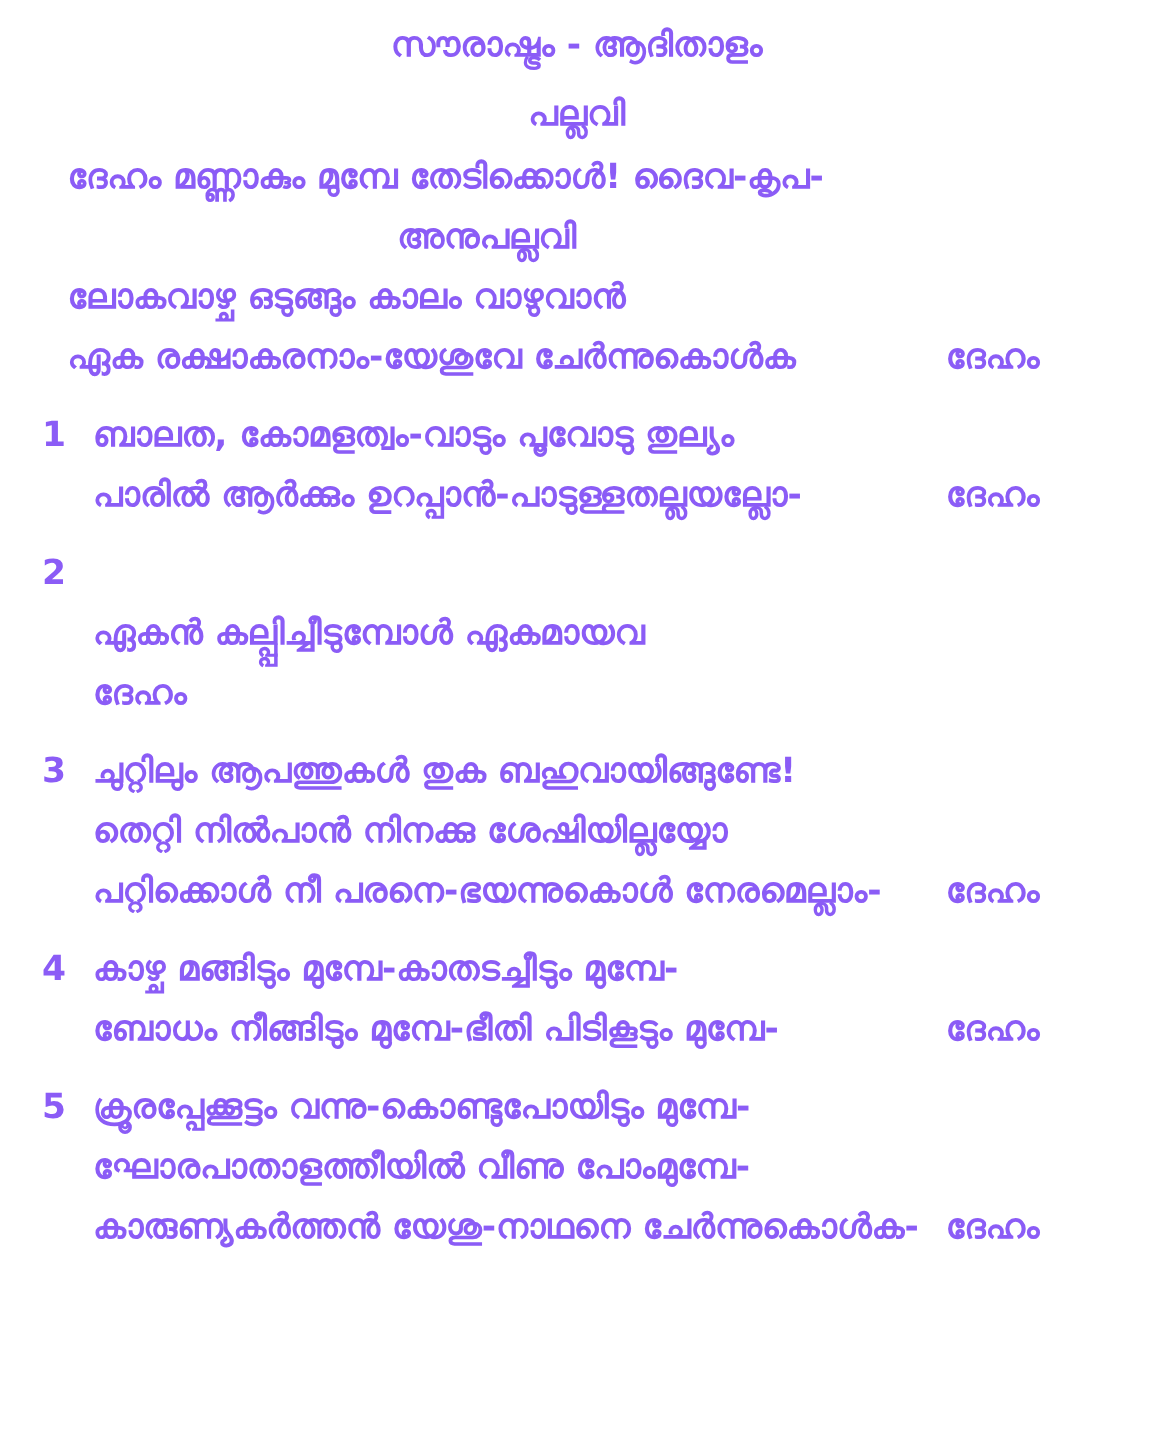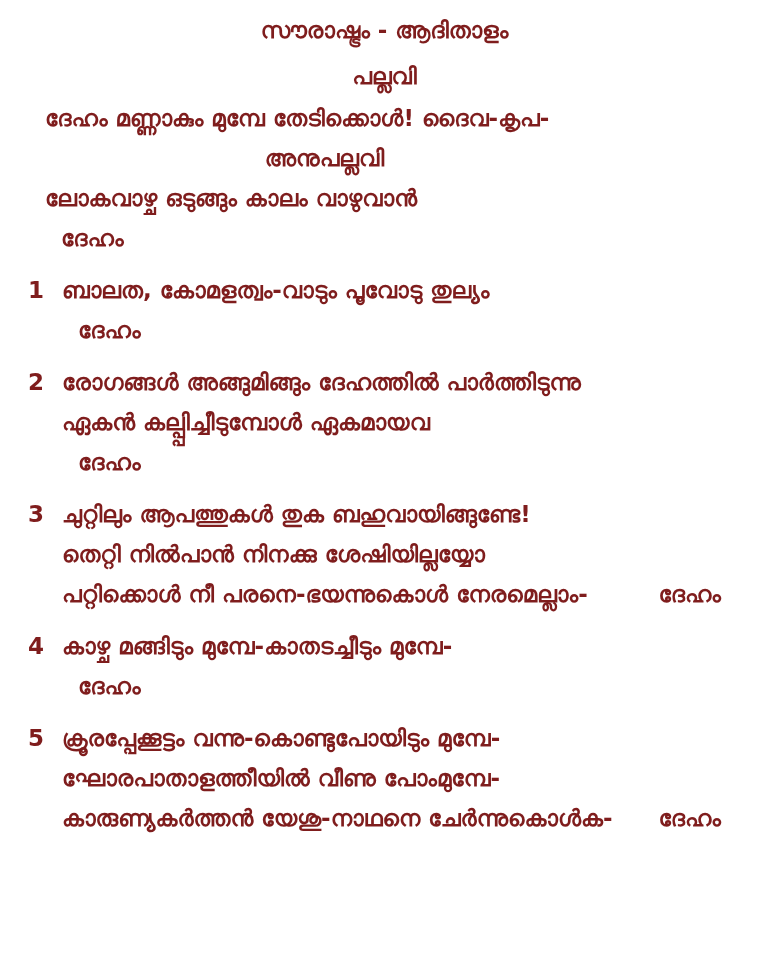--- a/index.html
+++ b/index.html
@@ -6,47 +6,46 @@
     margin: 0;
     padding: 0;
     background: #ffffff;
   }
   .page {
     position: relative;
     width: 769px;
     height: 928px;
     margin: 0 auto;
     background: #ffffff;
-    color: #7f1d1d;
+    color: #8b5cf6;
     font-family: "DejaVu Sans", sans-serif;
     font-weight: 600;
     font-size: 23px;
     overflow: hidden;
     box-sizing: border-box;
     padding-top: 10px;
   }
   .center-line {
     text-align: center;
     line-height: 40px;
   }
   .header-line { margin-bottom: 6px; }
   .section-heading { margin: 2px 0 2px 0; }
   .lyric-block { margin: 0; }
   .lyric-line {
     display: flex;
     align-items: baseline;
     line-height: 40px;
     padding-left: 45px;
-    padding-right: 48px;
+    padding-right: 76px;
     box-sizing: border-box;
   }
   .lyric-line .text { flex: 1 1 auto; }
   .lyric-line .refrain {
     flex: 0 0 auto;
-    margin-left: 16px;
     text-align: right;
   }
   .verse {
     margin-top: 12px;
   }
   .verse .lyric-line {
     padding-left: 62px;
   }
   .verse .lyric-line.first {
     padding-left: 28px;
@@ -78,39 +77,40 @@
     </div>
   </div>
 
   <div class="anupallavi-heading">അനുപല്ലവി</div>
 
   <div class="lyric-block">
     <div class="lyric-line">
       <span class="text">ലോകവാഴ്ച ഒടുങ്ങും കാലം വാഴുവാൻ</span>
     </div>
     <div class="lyric-line">
+      <span class="text">ഏക രക്ഷാകരനാം-യേശുവേ ചേർന്നുകൊൾക</span>
       <span class="refrain">ദേഹം</span>
     </div>
   </div>
 
 
   <div class="verse">
     <div class="lyric-line first">
       <span class="verse-number">1</span>
       <span class="text">ബാലത, കോമളത്വം-വാടും പൂവോടു തുല്യം</span>
     </div>
     <div class="lyric-line">
+      <span class="text">പാരിൽ ആർക്കും ഉറപ്പാൻ-പാടുള്ളതല്ലയല്ലോ-</span>
       <span class="refrain">ദേഹം</span>
     </div>
   </div>
 
   <div class="verse">
     <div class="lyric-line first">
       <span class="verse-number">2</span>
-      <span class="text">രോഗങ്ങൾ അങ്ങുമിങ്ങും ദേഹത്തിൽ പാർത്തിടുന്നു</span>
     </div>
     <div class="lyric-line">
       <span class="text">ഏകൻ കല്പ്പിച്ചീടുമ്പോൾ ഏകമായവ</span>
     </div>
     <div class="lyric-line">
       <span class="refrain">ദേഹം</span>
     </div>
   </div>
 
   <div class="verse">
@@ -126,20 +126,21 @@
       <span class="refrain">ദേഹം</span>
     </div>
   </div>
 
   <div class="verse">
     <div class="lyric-line first">
       <span class="verse-number">4</span>
       <span class="text">കാഴ്ച മങ്ങിടും മുമ്പേ-കാതടച്ചീടും മുമ്പേ-</span>
     </div>
     <div class="lyric-line">
+      <span class="text">ബോധം നീങ്ങിടും മുമ്പേ-ഭീതി പിടികൂടും മുമ്പേ-</span>
       <span class="refrain">ദേഹം</span>
     </div>
   </div>
 
   <div class="verse">
     <div class="lyric-line first">
       <span class="verse-number">5</span>
       <span class="text">ക്രൂരപ്പേക്കൂട്ടം വന്നു-കൊണ്ടുപോയിടും മുമ്പേ-</span>
     </div>
     <div class="lyric-line">

